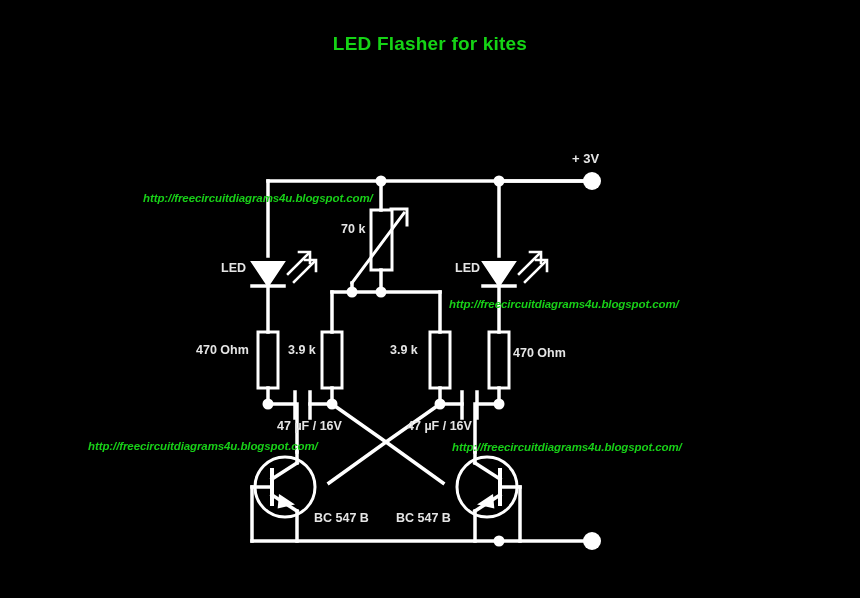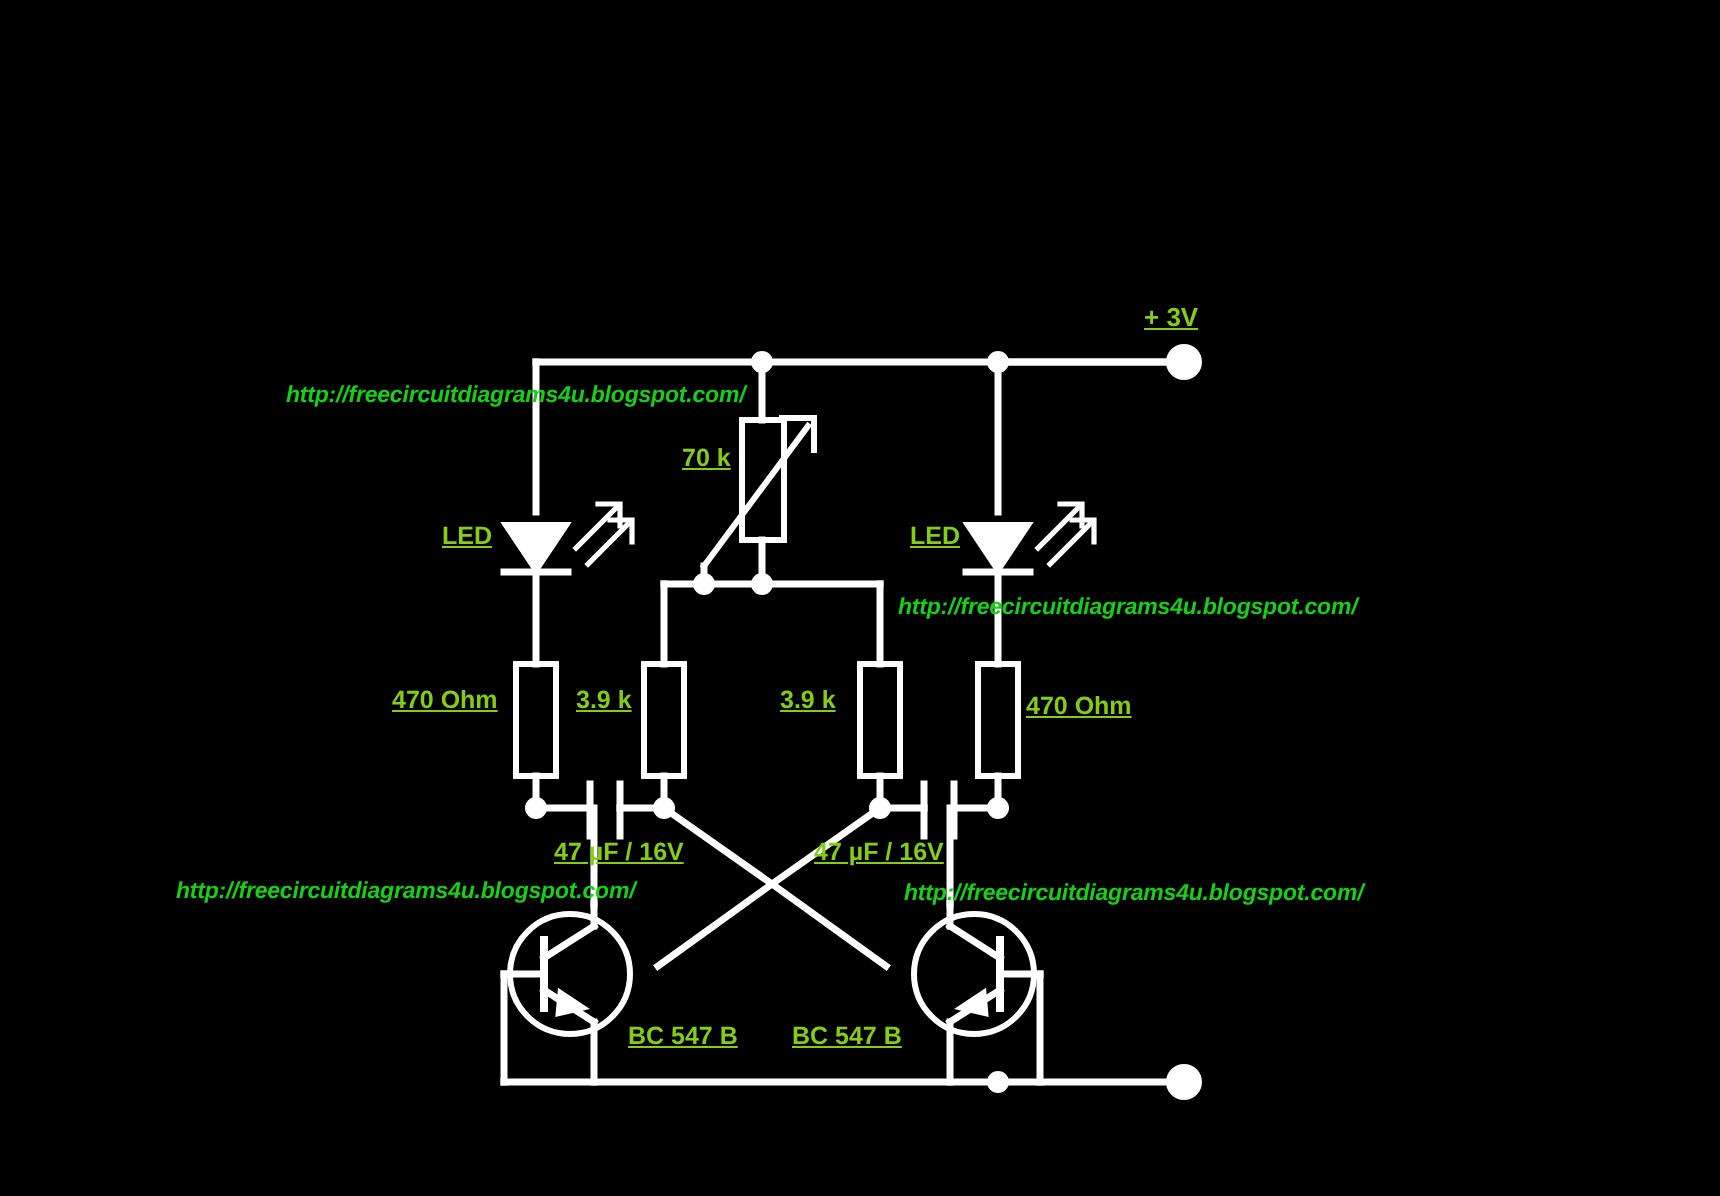--- a/index.html
+++ b/index.html
@@ -35,45 +35,45 @@
     white-space: nowrap;
     letter-spacing: -0.1px;
     font-style: italic;
   }
   #wm1 { left: 143px; top: 192px; }
   #wm2 { left: 449px; top: 298px; }
   #wm3 { left: 88px; top: 440px; }
   #wm4 { left: 452px; top: 441px; }
   .lbl {
     position: absolute;
-    color: #84cc16;
+    color: #e5e5e5;
     font-size: 12.5px;
     font-weight: bold;
     white-space: nowrap;
-    text-decoration: underline;
   }
   #lbl-supply   { left: 572px; top: 151px; font-size: 13px; }
   #lbl-pot      { left: 341px; top: 222px; }
   #lbl-led-l    { left: 221px; top: 261px; }
   #lbl-led-r    { left: 455px; top: 261px; }
   #lbl-r470-l   { left: 196px; top: 343px; }
   #lbl-r470-r   { left: 513px; top: 346px; }
   #lbl-r39-l    { left: 288px; top: 343px; }
   #lbl-r39-r    { left: 390px; top: 343px; }
   #lbl-cap-l    { left: 277px; top: 419px; }
   #lbl-cap-r    { left: 407px; top: 419px; }
   #lbl-q1       { left: 314px; top: 511px; }
   #lbl-q2       { left: 396px; top: 511px; }
   svg { position: absolute; left: 0; top: 0; }
 </style>
 </head>
 <body>
 
 <div id="canvas">
 
+  <div id="title">LED Flasher for kites</div>
 
   <svg width="860" height="598" viewBox="0 0 860 598">
     <g stroke="#ffffff" stroke-width="3.5" fill="none" stroke-linecap="square">
 
       <path d="M 268 181 H 590"></path>
 
       <path d="M 268 181 V 256"></path>
 
       <path d="M 381 181 V 210"></path>
 

